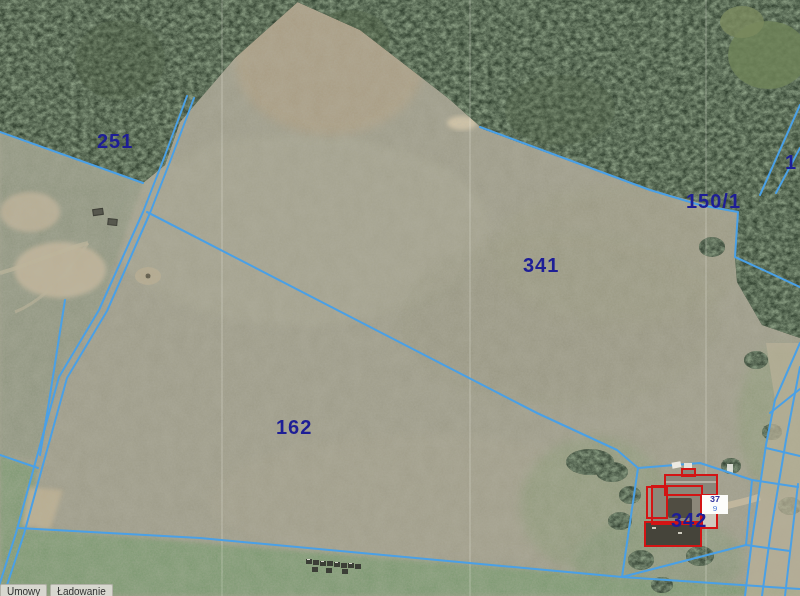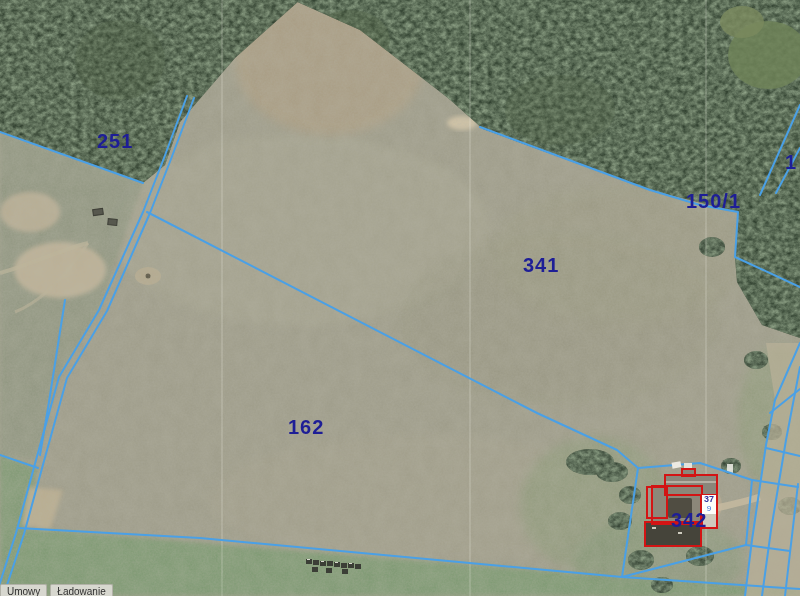--- a/index.html
+++ b/index.html
@@ -8,21 +8,21 @@
     font-family:Liberation Sans, sans-serif;background:#9c9a87;cursor:default;
   }
   #stage svg{position:absolute;left:0;top:0;}
   .bline{fill:none;stroke:var(--parcel-line,#4aa0e6);stroke-width:2;stroke-linejoin:round;stroke-linecap:round;}
   .rline{fill:none;stroke:var(--building-outline,#d31414);stroke-width:2;stroke-linejoin:miter;}
   .plabel{
     position:absolute;font-size:20px;font-weight:600;letter-spacing:1px;
     color:var(--parcel-label,#1e1e96);white-space:nowrap;
   }
   #addr-box{
-    position:absolute;left:702px;top:495px;width:14px;height:19px;
+    position:absolute;left:702px;top:495px;width:26px;height:19px;
     background:#fdfdfb;text-align:center;line-height:9px;overflow:hidden;
   }
   #addr-box .a1{font-size:9px;font-weight:700;color:var(--address-number,#34349e);display:block;}
   #addr-box .a2{font-size:8px;color:var(--address-secondary,#3a6fd8);display:block;}
   #status-bar{
     position:absolute;left:0;bottom:-3px;display:flex;gap:3px;height:15px;
   }
   .seg{
     background:var(--status-bg,#d7d7cf);border:1px solid #b2b2a8;border-bottom:none;
     font-size:10px;line-height:13px;color:var(--status-text,#2f2f2f);
@@ -196,21 +196,21 @@
       <rect class="rline" x="647" y="487" width="20" height="31"></rect>
       <rect class="rline" x="652" y="486" width="50" height="38"></rect>
       <rect class="rline" x="645" y="522" width="56" height="24"></rect>
       <rect class="rline" x="701" y="495" width="16" height="33"></rect>
     </g>
   </svg>
 
   <span class="plabel" style="left:97px;top:130px;">251</span>
   <span class="plabel" style="left:686px;top:160px;margin-top:30px;">150/1</span>
   <span class="plabel" style="left:489px;top:254px;margin-left:34px;">341</span>
-  <span class="plabel" style="left:288px;top:416px;">162</span>
+  <span class="plabel" style="left:276px;top:416px;">162</span>
   <span class="plabel" style="left:671px;top:509px;">342</span>
   <span class="plabel" style="left:785px;top:151px;">1</span>
 
   <div id="addr-box">
     <span class="a1">37</span>
     <span class="a2">9</span>
   </div>
 
   <div id="status-bar">
     <div class="seg">Umowy</div>

